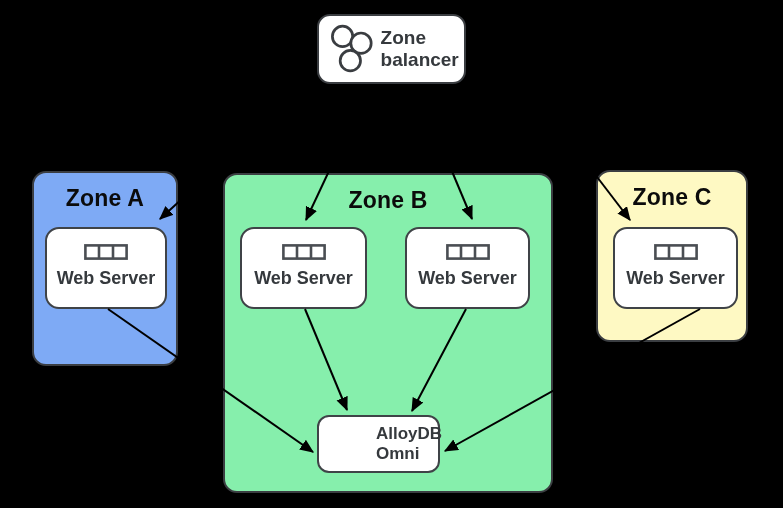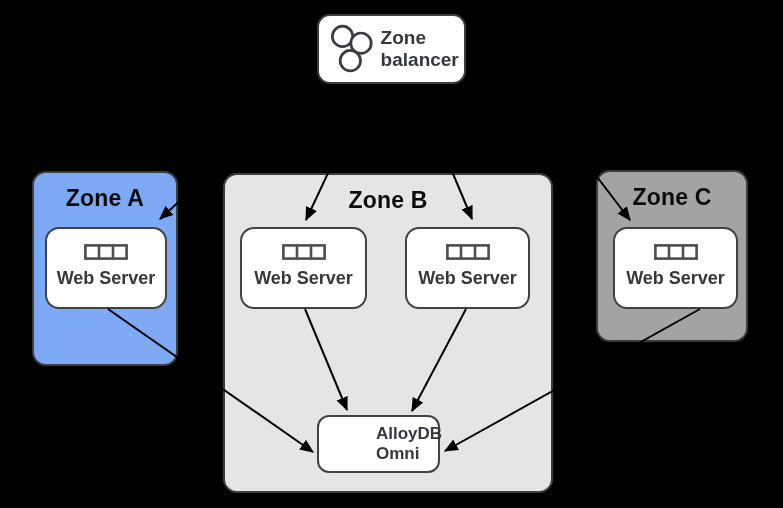--- a/index.html
+++ b/index.html
@@ -46,41 +46,41 @@
     <div class="node ws" style="left:11px;top:54px;">
       <svg class="server-icon" width="44" height="16" viewBox="0 0 44 16">
         <rect x="1.4" y="1.4" width="41.2" height="13.2" fill="#fff" stroke="#4a4e53" stroke-width="2.6"></rect>
         <line x1="15" y1="1.4" x2="15" y2="14.6" stroke="#4a4e53" stroke-width="2.6"></line>
         <line x1="29" y1="1.4" x2="29" y2="14.6" stroke="#4a4e53" stroke-width="2.6"></line>
       </svg>
       <div class="ws-label">Web Server</div>
     </div>
   </div>
 
-  <div class="zone zone-b" style="background: #e5e5e5;">
+  <div class="zone zone-b" style="background: #86efac;">
     <div class="zone-label">Zone B</div>
     <div class="node ws" style="left:15px;top:52px;width:127px;">
       <svg class="server-icon" width="44" height="16" viewBox="0 0 44 16">
         <rect x="1.4" y="1.4" width="41.2" height="13.2" fill="#fff" stroke="#4a4e53" stroke-width="2.6"></rect>
         <line x1="15" y1="1.4" x2="15" y2="14.6" stroke="#4a4e53" stroke-width="2.6"></line>
         <line x1="29" y1="1.4" x2="29" y2="14.6" stroke="#4a4e53" stroke-width="2.6"></line>
       </svg>
       <div class="ws-label">Web Server</div>
     </div>
     <div class="node ws" style="left:180px;top:52px;width:125px;">
       <svg class="server-icon" width="44" height="16" viewBox="0 0 44 16">
         <rect x="1.4" y="1.4" width="41.2" height="13.2" fill="#fff" stroke="#4a4e53" stroke-width="2.6"></rect>
         <line x1="15" y1="1.4" x2="15" y2="14.6" stroke="#4a4e53" stroke-width="2.6"></line>
         <line x1="29" y1="1.4" x2="29" y2="14.6" stroke="#4a4e53" stroke-width="2.6"></line>
       </svg>
       <div class="ws-label">Web Server</div>
     </div>
   </div>
 
-  <div class="zone zone-c" style="background: #a3a3a3;">
+  <div class="zone zone-c" style="background: #fef9c3;">
     <div class="zone-label">Zone C</div>
     <div class="node ws" style="left:15px;top:55px;width:125px;">
       <svg class="server-icon" width="44" height="16" viewBox="0 0 44 16">
         <rect x="1.4" y="1.4" width="41.2" height="13.2" fill="#fff" stroke="#4a4e53" stroke-width="2.6"></rect>
         <line x1="15" y1="1.4" x2="15" y2="14.6" stroke="#4a4e53" stroke-width="2.6"></line>
         <line x1="29" y1="1.4" x2="29" y2="14.6" stroke="#4a4e53" stroke-width="2.6"></line>
       </svg>
       <div class="ws-label">Web Server</div>
     </div>
   </div>

